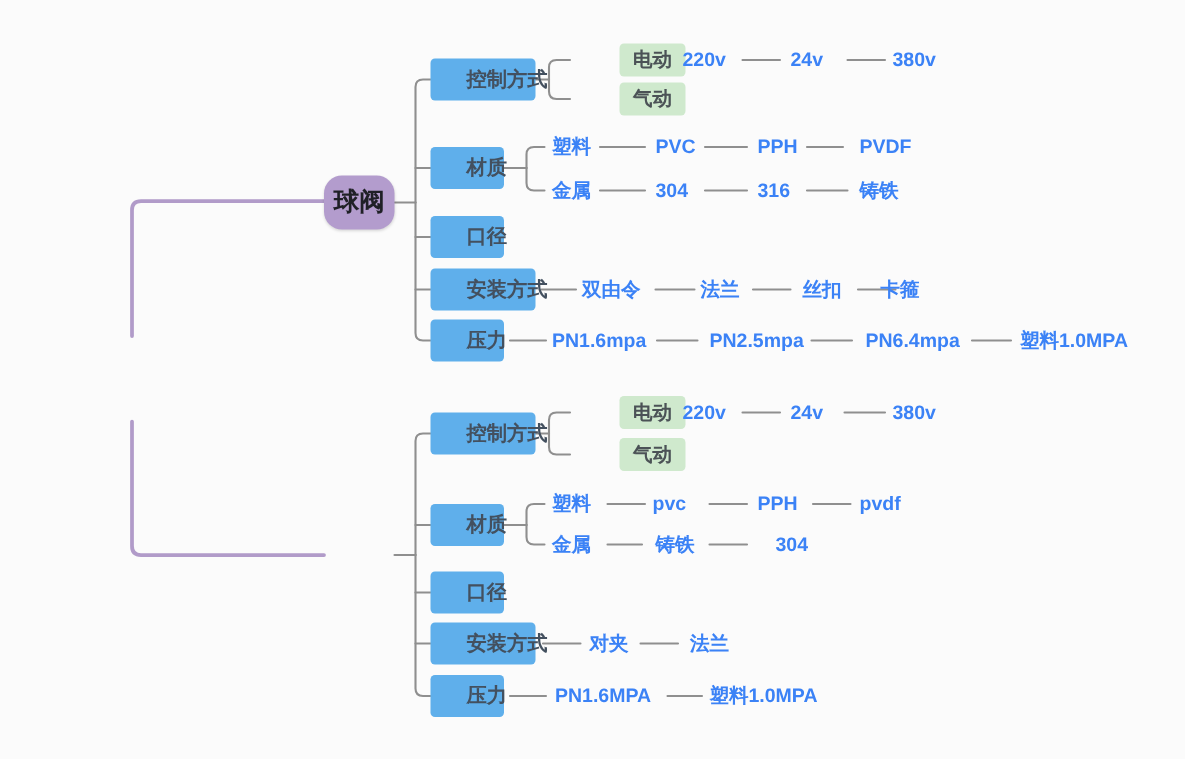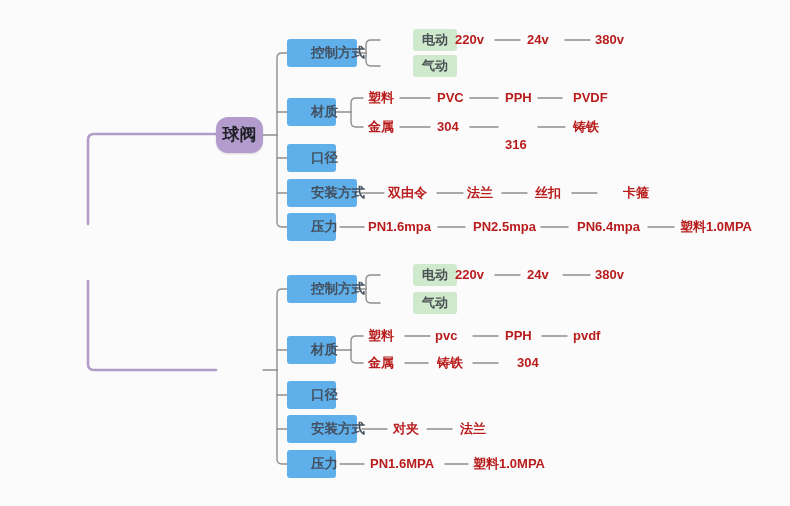--- a/index.html
+++ b/index.html
@@ -47,21 +47,21 @@
   .leafbox{
     width:44px;height:22px;line-height:22px;
     background:#cfe9cd;
     border-radius:3px;
     font-size:13px;color:#4b5256;margin-left:31px;
   }
   .leaf{
     position:absolute;
     height:18px;line-height:18px;
     font-size:13px;font-weight:bold;
-    color:#b91c1c;
+    color:#3b82f6;
     white-space:nowrap;
     cursor:default;
   }
 </style>
 </head>
 <body>
 
 <div id="canvas">
 
   <svg id="wires" viewBox="0 0 790 506" xmlns="http://www.w3.org/2000/svg">
@@ -132,27 +132,27 @@
   <span class="leaf" style="left:455px;top:31px">220v</span>
   <span class="leaf" style="left:527px;top:31px">24v</span>
   <span class="leaf" style="left:595px;top:31px">380v</span>
 
   <span class="leaf" style="left:368px;top:89px">塑料</span>
   <span class="leaf" style="left:437px;top:89px">PVC</span>
   <span class="leaf" style="left:505px;top:89px">PPH</span>
   <span class="leaf" style="left:573px;top:89px">PVDF</span>
   <span class="leaf" style="left:368px;top:118px">金属</span>
   <span class="leaf" style="left:437px;top:118px">304</span>
-  <span class="leaf" style="left:505px;top:136px">316</span>
+  <span class="leaf" style="left:505px;top:118px">316</span>
   <span class="leaf" style="left:573px;top:118px">铸铁</span>
 
   <span class="leaf" style="left:388px;top:184px">双由令</span>
   <span class="leaf" style="left:467px;top:184px">法兰</span>
   <span class="leaf" style="left:535px;top:184px">丝扣</span>
-  <span class="leaf" style="left:623px;top:184px">卡箍</span>
+  <span class="leaf" style="left:587px;top:184px">卡箍</span>
 
   <span class="leaf" style="left:368px;top:218px">PN1.6mpa</span>
   <span class="leaf" style="left:473px;top:218px">PN2.5mpa</span>
   <span class="leaf" style="left:577px;top:218px">PN6.4mpa</span>
   <span class="leaf" style="left:680px;top:218px">塑料1.0MPA</span>
 
   <div class="node cat w70" style="left:287px;top:275px">控制方式</div>
   <div class="node cat w49" style="left:287px;top:336px">材质</div>
   <div class="node cat w49" style="left:287px;top:381px">口径</div>
   <div class="node cat w70" style="left:287px;top:415px">安装方式</div>

